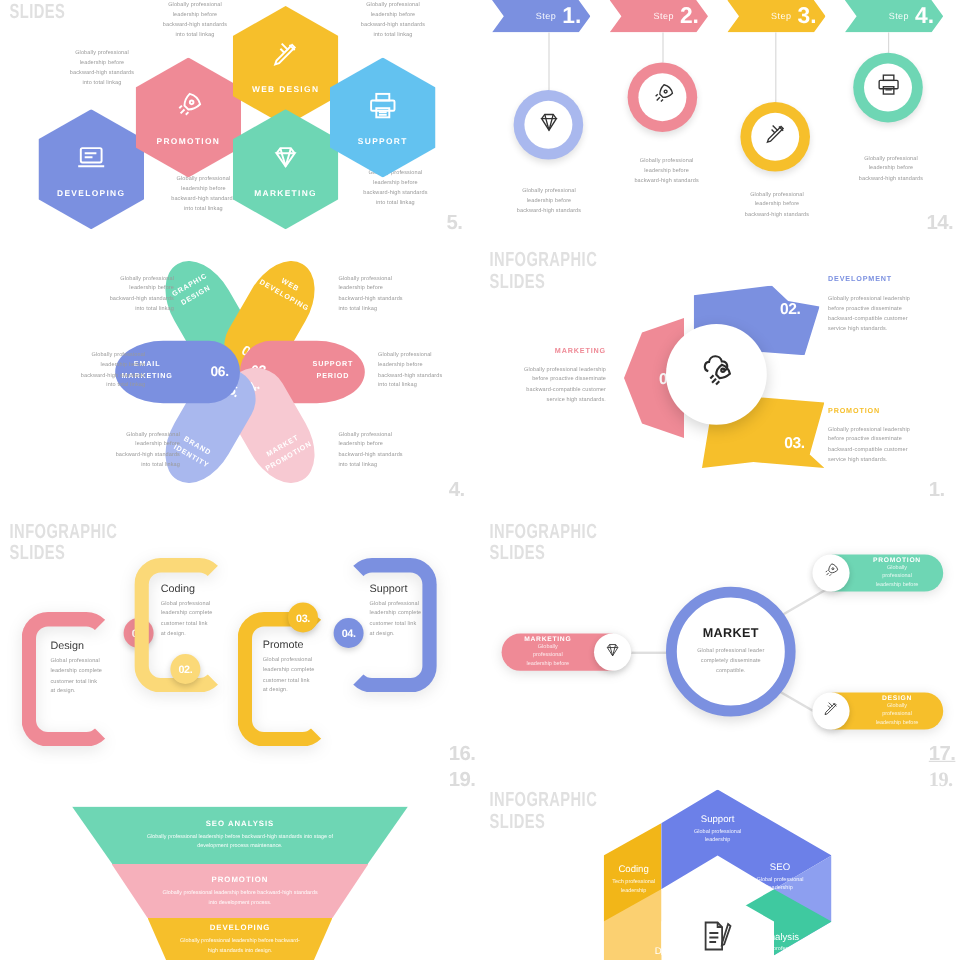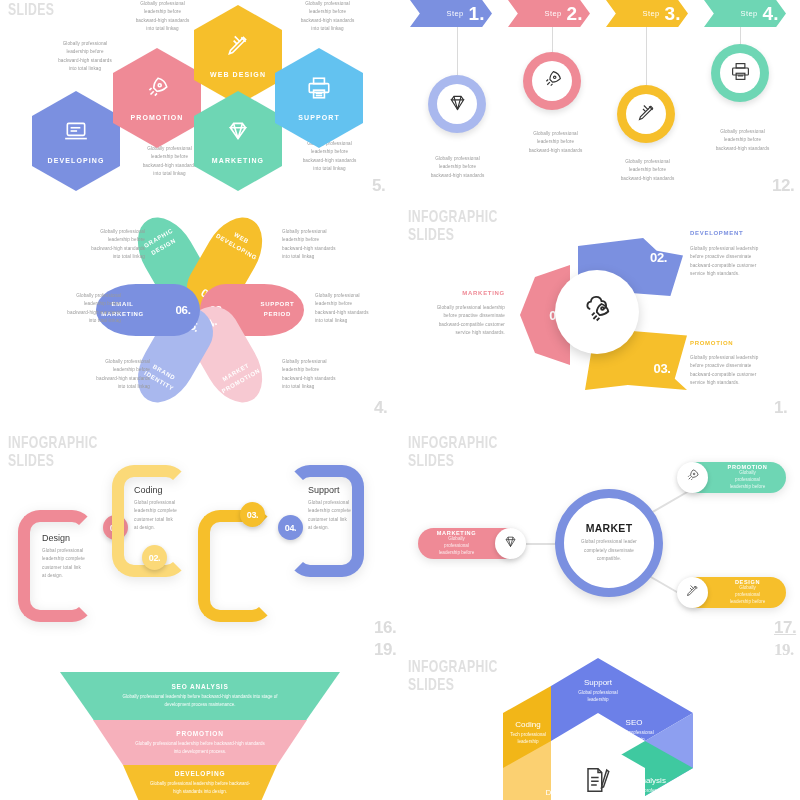--- a/index.html
+++ b/index.html
@@ -335,21 +335,21 @@
               <rect x="7" y="14" width="10" height="7"></rect>
               <line x1="9" y1="17" x2="15" y2="17"></line>
             </svg>
       </span>
         </div>
     </div>
     <div class="body-txt c" style="left:295px;top:128px;width:95px;white-space:pre-line;">Globally professional
 leadership before
 backward-high standards</div>
 
-    <div class="slide-num" style="left:372px;top:176px;">12.</div>
+    <div class="slide-num" style="left:372px;top:176px;">14.</div>
   </div>
 
   <div class="panel" style="left:0;top:200px;width:400px;height:220px;">
 
     <div style="position:absolute;left:0;top:0;width:400px;height:220px;">
 
       <div style="position:absolute;left:0;top:0;width:400px;height:220px;">
         <div style="position:absolute;left:200px;top:110px;width:0;height:0;">
 
           <div class="petal" style="background:#6ed6b4;transform:translate(-50%,-100%) rotate(-30deg);">
@@ -498,20 +498,27 @@
       <div class="body-txt l" style="position:relative;left:0;top:0;width:68px;white-space:pre-line;">Global professional
 leadership complete
 customer total link
 at design.</div>
     </div>
     <div class="num-badge" style="left:142px;top:125px;background:#fbd978;">
         <span>02.</span>
       </div>
 
     <div class="rsq open-r" style="left:198px;top:90px;border-color:#f6bf2b;"></div>
+    <div class="rsq-card" style="left:219px;top:112px;width:68px;">
+      <div class="rsq-title">Promote</div>
+      <div class="body-txt l" style="position:relative;left:0;top:0;width:68px;white-space:pre-line;">Global professional
+leadership complete
+customer total link
+at design.</div>
+    </div>
     <div class="num-badge" style="left:240px;top:82px;background:#f6bf2b;">
         <span>03.</span>
       </div>
 
     <div class="rsq open-l" style="left:288px;top:45px;border-color:#7b90e0;"></div>
     <div class="rsq-card" style="left:308px;top:65px;width:68px;">
       <div class="rsq-title">Support</div>
       <div class="body-txt l" style="position:relative;left:0;top:0;width:68px;white-space:pre-line;">Global professional
 leadership complete
 customer total link
@@ -630,21 +637,21 @@
       </div>
       <div class="hxt" style="position:absolute;left:50px;top:20px;width:90px;color:#fff;text-align:center;">
         <div class="hxname">Support</div>
         <div class="hxsub" style="white-space:pre-line;">Global professional
 leadership</div>
       </div>
 
       <div class="hexface" style="left:0;top:0;width:190px;height:165px;background:#8d9ff0;
                   clip-path:polygon(190px 55px,190px 110px,142px 138px,142px 83px);">
       </div>
-      <div class="hxt" style="position:absolute;left:92px;top:60px;width:78px;color:#fff;text-align:center;">
+      <div class="hxt" style="position:absolute;left:108px;top:60px;width:78px;color:#fff;text-align:center;">
         <div class="hxname">SEO</div>
         <div class="hxsub" style="white-space:pre-line;">Global professional
 leadership</div>
       </div>
 
       <div class="hexface" style="left:0;top:0;width:190px;height:165px;background:#f2b618;
                   clip-path:polygon(0 55px,48px 28px,48px 83px,48px 138px,0 110px);">
       </div>
       <div class="hxt" style="position:absolute;left:2px;top:62px;width:46px;color:#fff;text-align:center;">
         <div class="hxname">Coding</div>

